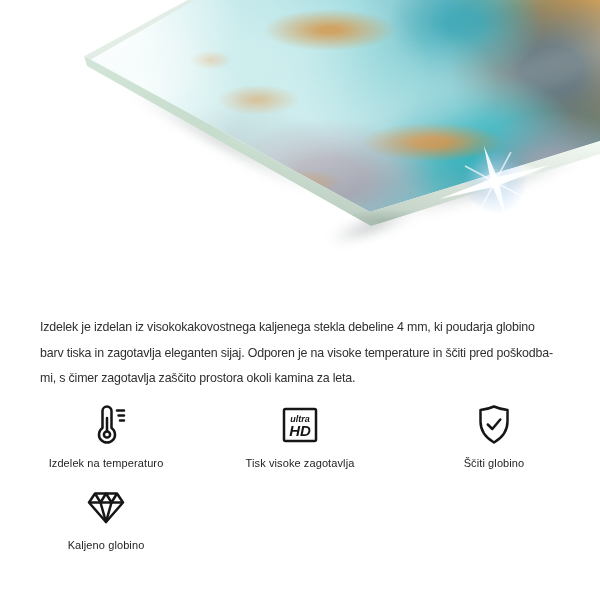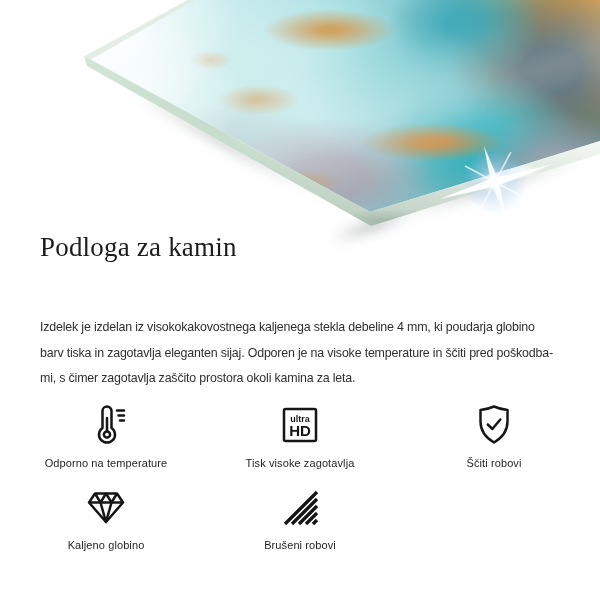--- a/index.html
+++ b/index.html
@@ -59,21 +59,21 @@
     font-weight:400;font-size:27px;line-height:34px;color:#1c1c1e;letter-spacing:.2px;}
   .title span{display:block;}
   .desc{position:absolute;left:40px;top:314px;margin:0;font-size:13.5px;line-height:25.5px;color:#2f2f31;
     letter-spacing:-.2px;transform:scaleX(.92);transform-origin:0 0;}
   .desc span{display:block;white-space:nowrap;}
 
   
   .features{position:absolute;left:9px;top:401px;width:582px;display:grid;
     grid-template-columns:repeat(3,1fr);row-gap:14px;}
   .feature{display:flex;flex-direction:column;align-items:center;}
-  .icon-wrap{height:48px;display:flex;align-items:center;justify-content:center;}
+  .icon-wrap{height:48px;display:flex;align-items:center;justify-content:center;font-style:italic;}
   .feature-label{margin-top:8px;font-size:11px;color:#1f1f21;letter-spacing:.1px;white-space:nowrap;}
   .icon-wrap svg{display:block;}
   .ico{stroke:#161616;fill:none;stroke-width:2.5;}
   .badge-top{font-family:"Liberation Sans",sans-serif;font-size:9px;font-weight:700;fill:#161616;}
   .badge-bottom{font-family:"Liberation Sans",sans-serif;font-size:15px;font-weight:700;fill:#161616;}
 </style>
 </head>
 <body>
 
 <div class="stage">
@@ -101,41 +101,40 @@
           <path d="M2 60 L60 55.5 L118 60 L60 64.5 Z" fill="#ffffff" opacity=".95"></path>
           <path d="M60 22 L64 60 L60 98 L56 60 Z" fill="#ffffff" opacity=".9"></path>
           <path d="M36 36 L84 84 M36 84 L84 36" stroke="rgba(255,255,255,.7)" stroke-width="1.6"></path>
           <circle cx="60" cy="60" r="4.5" fill="#ffffff"></circle>
         </g>
       </svg>
     </div>
   </div>
 
   <h1 class="title">
-    <span>Podloga za kamin</span>
   </h1>
 
   <p class="desc">
     <span>Izdelek je izdelan iz visokokakovostnega kaljenega stekla debeline 4 mm, ki poudarja globino</span>
     <span>barv tiska in zagotavlja eleganten sijaj. Odporen je na visoke temperature in ščiti pred poškodba-</span>
     <span>mi, s čimer zagotavlja zaščito prostora okoli kamina za leta.</span>
   </p>
 
   <div class="features">
 
     <div class="feature">
       <div class="icon-wrap">
         <svg width="48" height="48" viewBox="0 0 48 48">
           <path class="ico" d="M20.5 10 a4.5 4.5 0 0 1 9 0 V27 a8 8 0 1 1 -9 0 Z" stroke-linejoin="round"></path>
           <circle class="ico" cx="25" cy="33.5" r="3.1" stroke-width="2.3"></circle>
           <path class="ico" d="M25 17 V29.5" stroke-width="2.3" stroke-linecap="round"></path>
           <path class="ico" d="M35 9.5 h7 M36.5 14.5 h5.5 M38 19.5 h4" stroke-width="2.3" stroke-linecap="round"></path>
         </svg>
       </div>
-      <span class="feature-label">Odporno na temperature</span>
+      <span class="feature-label">Izdelek na temperaturo</span>
     </div>
 
     <div class="feature">
       <div class="icon-wrap">
         <svg width="48" height="48" viewBox="0 0 48 48">
           <rect class="ico" x="8" y="8" width="32" height="32" rx="1.5" stroke-width="2.7"></rect>
           <text class="badge-top" x="24" y="21" text-anchor="middle">ultra</text>
           <text class="badge-bottom" x="24" y="35" text-anchor="middle">HD</text>
         </svg>
       </div>
@@ -143,47 +142,33 @@
       <span class="feature-label">Tisk visoke zagotavlja</span>
     </div>
 
     <div class="feature">
       <div class="icon-wrap">
         <svg width="48" height="48" viewBox="0 0 48 48">
           <path class="ico" d="M24 5.5 C28.5 7.5 33 8.6 37.5 9 V20.5 C37.5 30.5 32 36.8 24 41.5 C16 36.8 10.5 30.5 10.5 20.5 V9 C15 8.6 19.5 7.5 24 5.5 Z" stroke-linejoin="round"></path>
           <path class="ico" d="M17.8 23.5 L22.3 28 L30.3 18.5" stroke-linecap="round" stroke-linejoin="round"></path>
         </svg>
       </div>
-      <span class="feature-label">Ščiti robovi</span>
+      <span class="feature-label">Ščiti globino</span>
     </div>
 
     <div class="feature">
       <div class="icon-wrap">
         <svg width="48" height="48" viewBox="0 0 48 48">
           <g class="ico" stroke-width="2.2" stroke-linejoin="round">
             <path d="M13 10.5 H35 L41 19.5 L24 39 L7 19.5 Z"></path>
             <path d="M7 19.5 H41"></path>
             <path d="M13 10.5 L18.5 19.5 L24 10.5 L29.5 19.5 L35 10.5"></path>
             <path d="M18.5 19.5 L24 39 L29.5 19.5"></path>
           </g>
         </svg>
       </div>
       <span class="feature-label">Kaljeno globino</span>
     </div>
 
-    <div class="feature">
-      <div class="icon-wrap">
-        <svg width="48" height="48" viewBox="0 0 48 48">
-          <g stroke="#161616" stroke-width="3.4" fill="none">
-            <path d="M9 41 L41 9"></path>
-            <path d="M16 41 L41 16"></path>
-            <path d="M23 41 L41 23"></path>
-            <path d="M30 41 L41 30"></path>
-            <path d="M37 41 L41 37"></path>
-          </g>
-        </svg>
-      </div>
-      <span class="feature-label">Brušeni robovi</span>
-    </div>
 
 
   </div>
 </div>
 
 </body></html>

